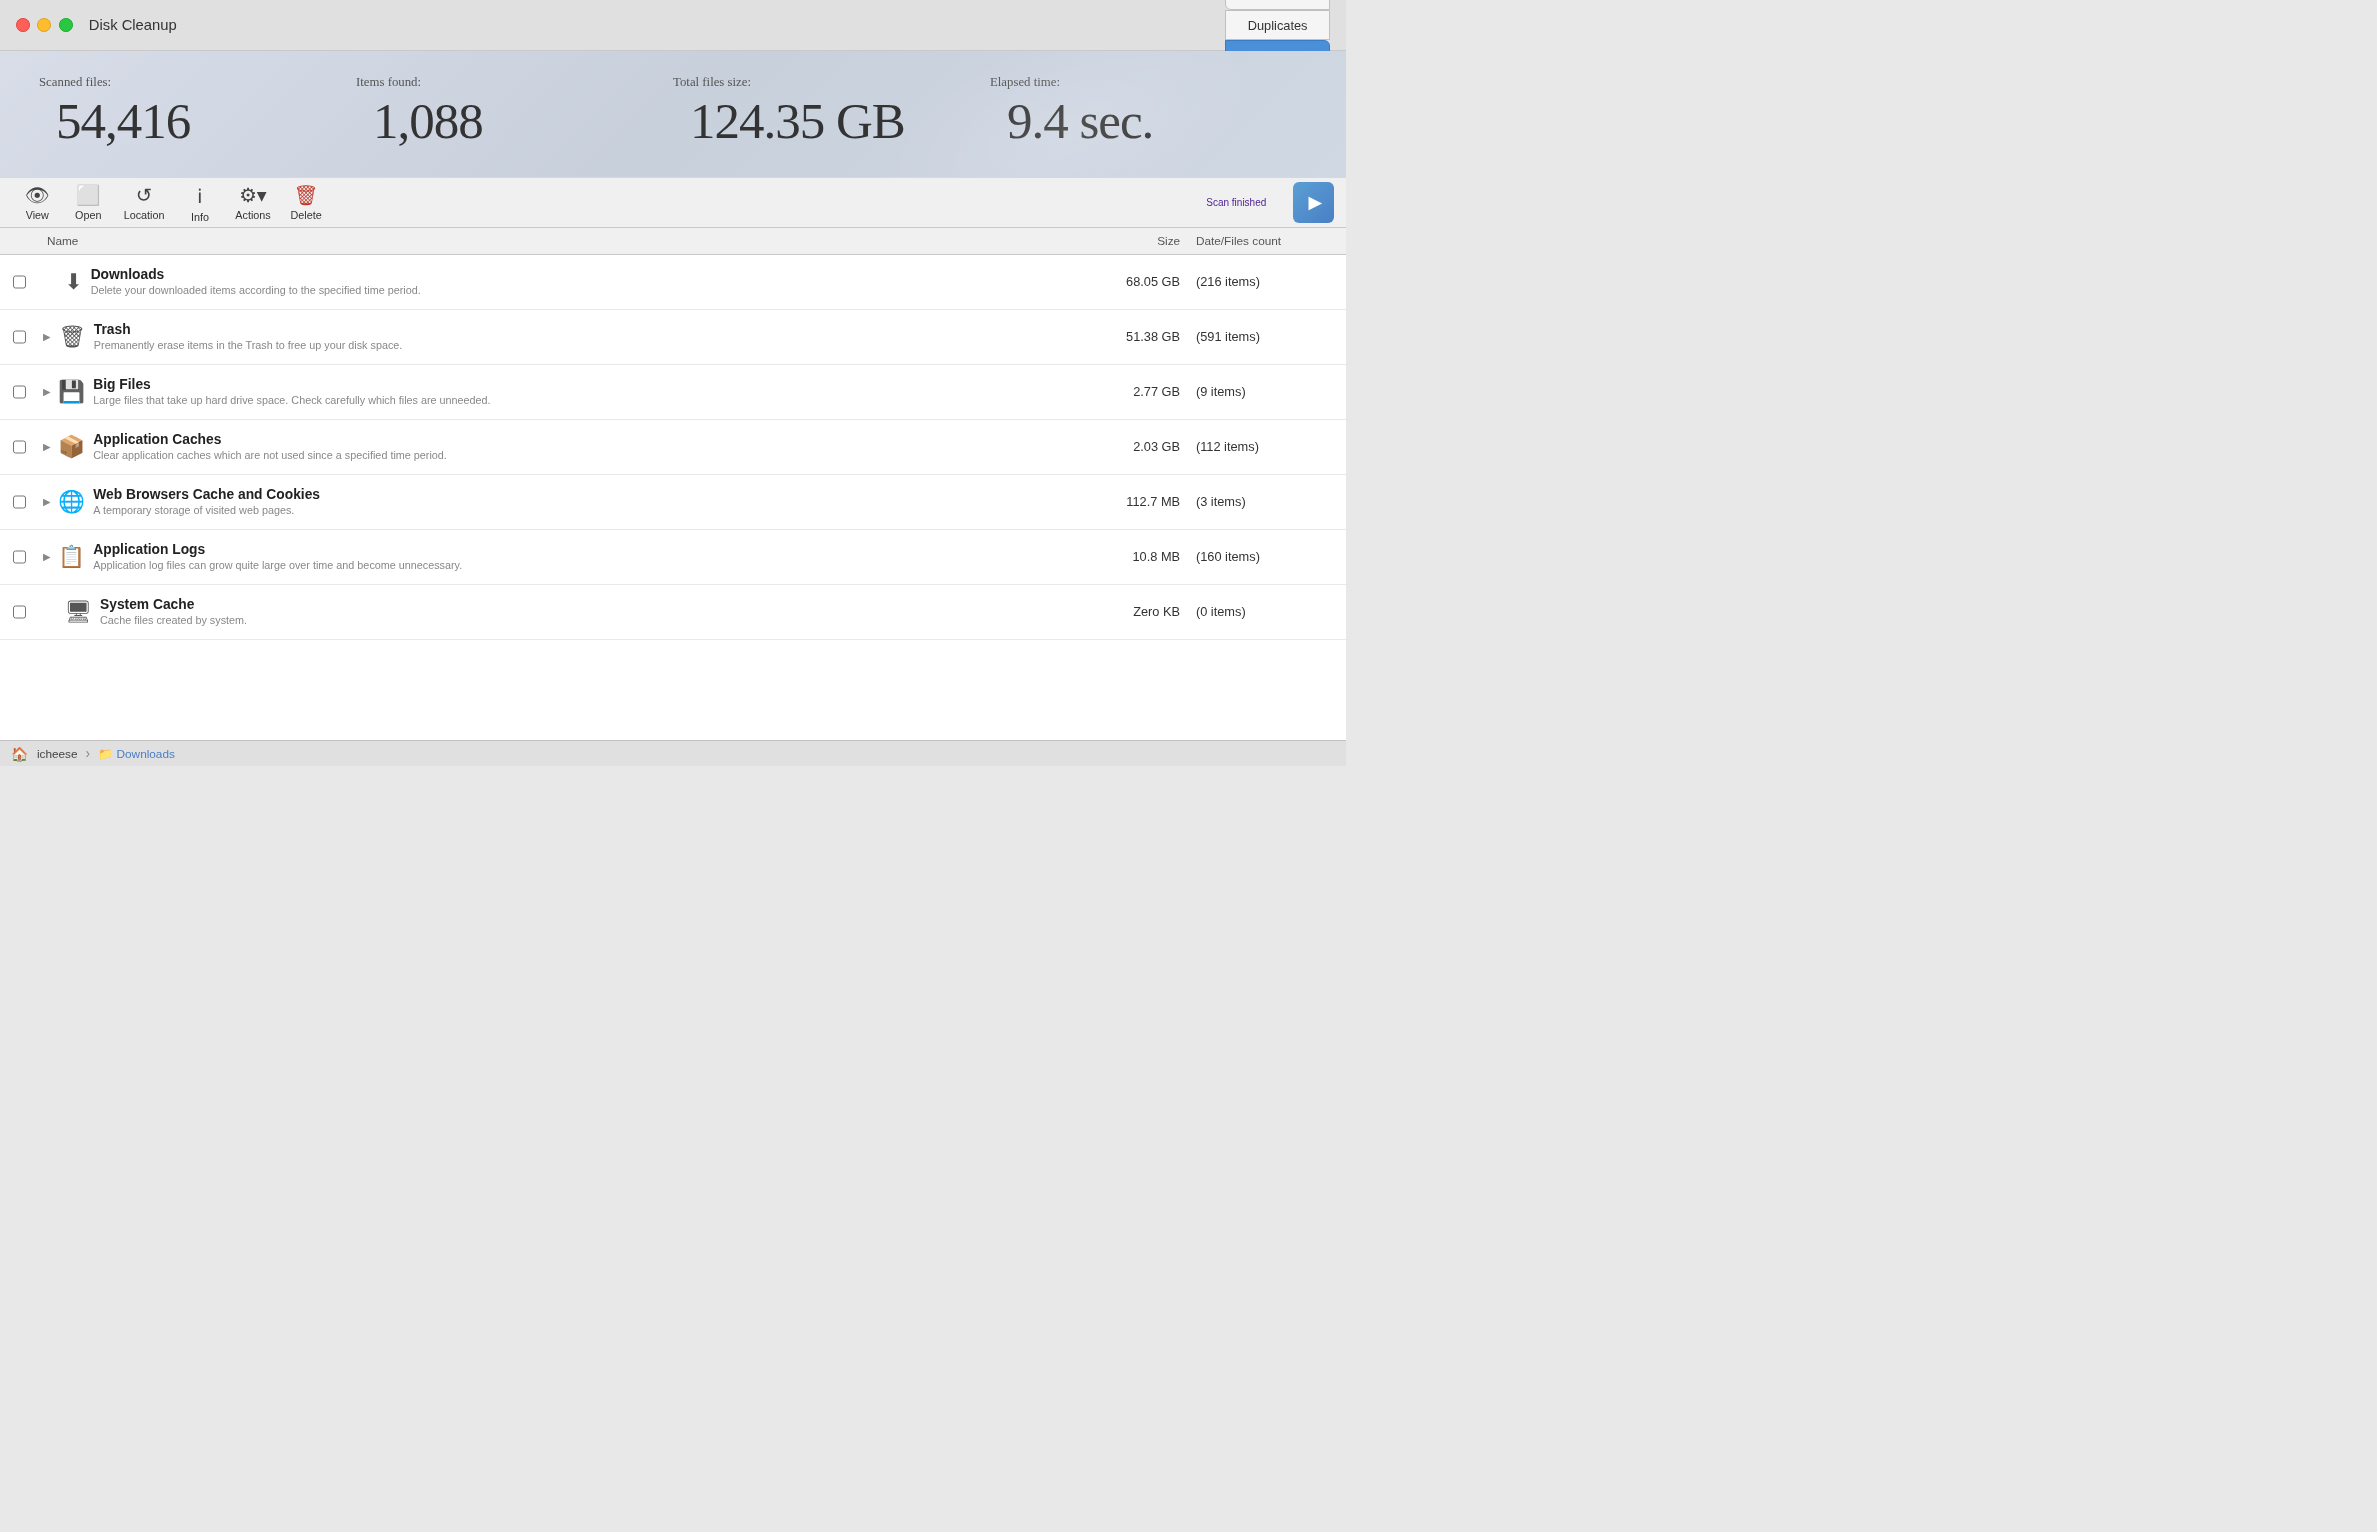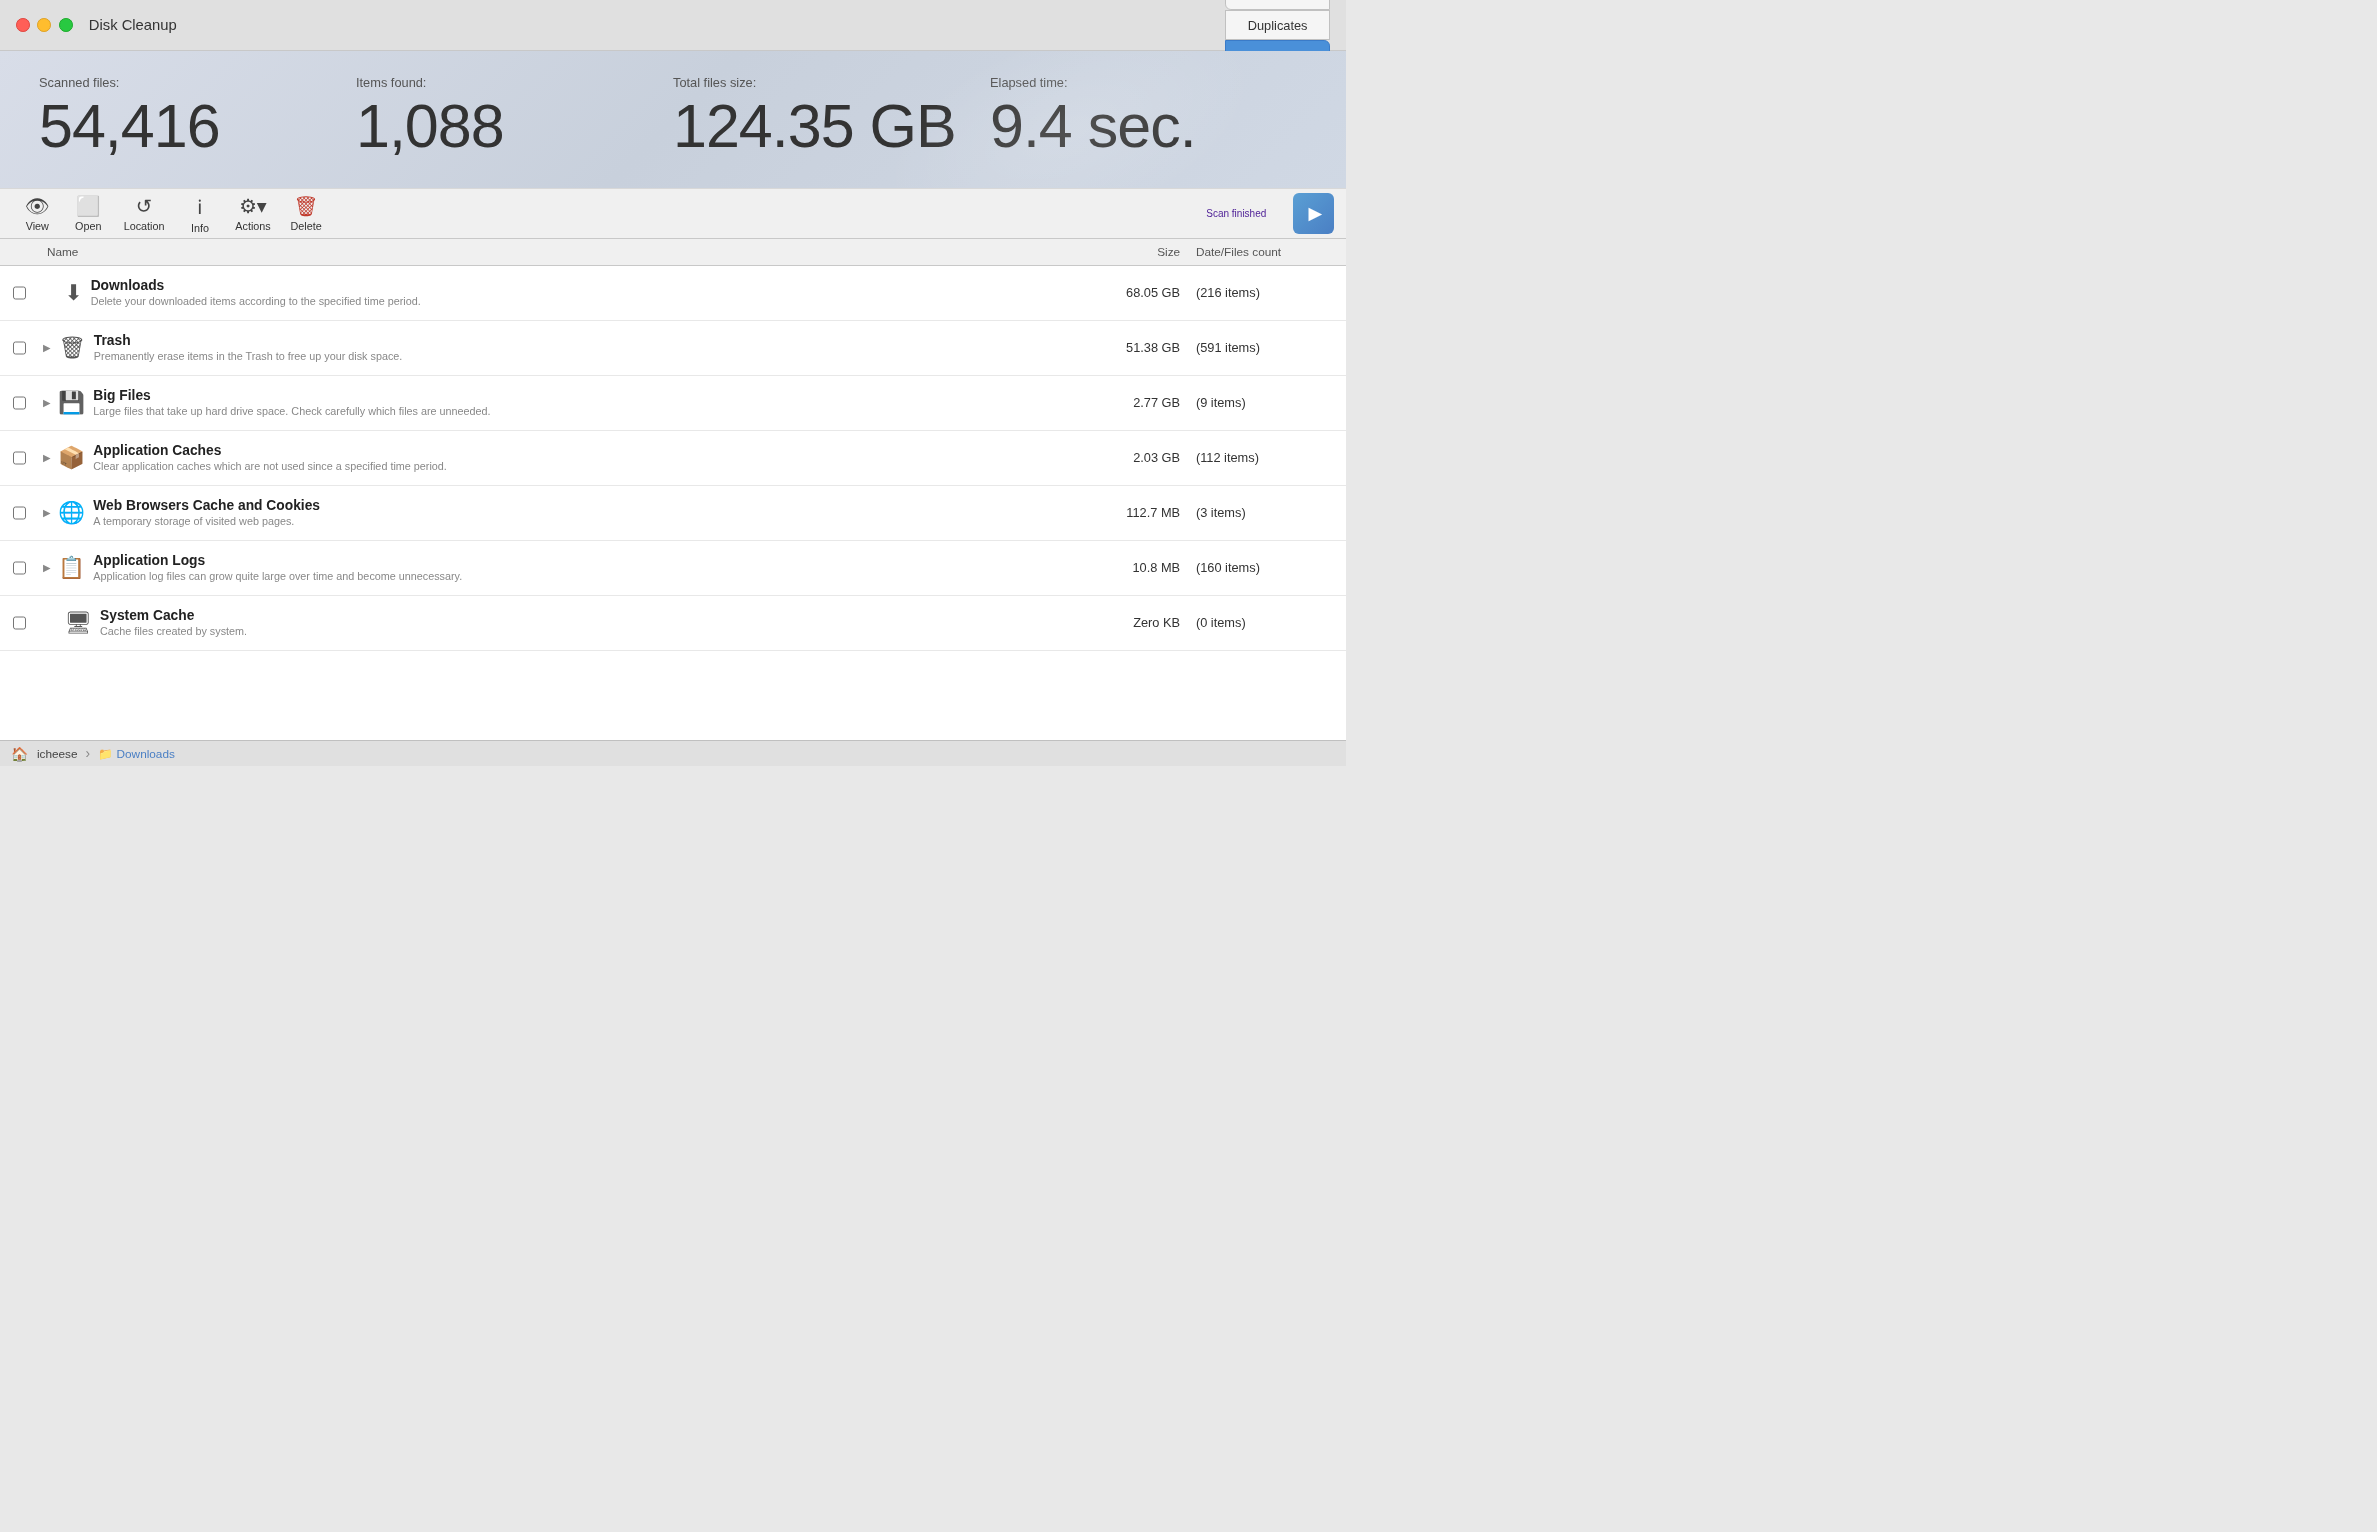--- a/index.html
+++ b/index.html
@@ -67,20 +67,21 @@
 
     
     .stats-area {
       background: linear-gradient(135deg, #d8dde8 0%, #c8d0dc 50%, #d0d8e4 100%);
       padding: 23.6px 39px 27.6px 39px;
       display: flex;
       gap: 0;
       flex-shrink: 0;
       position: relative;
       overflow: hidden;
+      font-family: Liberation Serif, serif;
     }
     .stats-area::before {
       content: '';
       position: absolute;
       right: 79px;
       top: -19.7px;
       width: 394px;
       height: 197px;
       background: radial-gradient(ellipse, rgba(255,255,255,0.15) 0%, transparent 70%);
       transform: rotate(-20deg);
@@ -90,25 +91,26 @@
       flex: 1;
       display: flex;
       flex-direction: column;
     }
     .stat-label {
       font-size: 12.8px;
       color: #555;
       margin-bottom: 3.9px;
     }
     .stat-value {
-      font-size: 61px;
+      font-size: 51px;
       font-weight: 200;
       color: #333;
       letter-spacing: -1px;
       line-height: 1.1;
+      margin-left: 17px;
     }
 
     
     .toolbar {
       background: #f0f0f0;
       border-bottom: 1px solid #c8c8c8;
       border-top: 1px solid #d8d8d8;
       display: flex;
       align-items: center;
       padding: 3.9px 11.8px;

